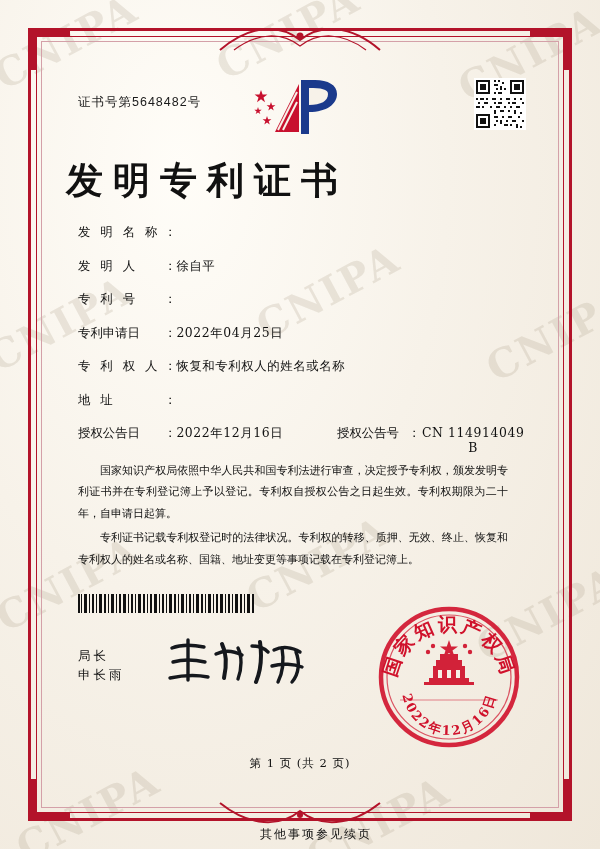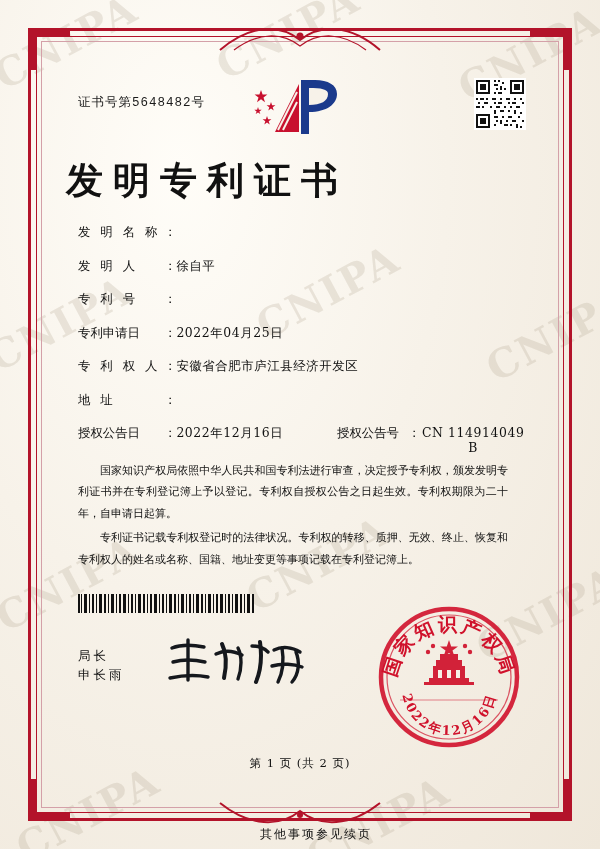--- a/index.html
+++ b/index.html
@@ -76,21 +76,21 @@
 
   .content{
     position:absolute;left:56px;top:56px;right:56px;bottom:56px;
   }
 
   
   .cert-no{
     position:absolute;left:22px;top:38px;
     font-size:12.5px;color:#1a1a1a;
     letter-spacing:1px;
-    font-family:Liberation Mono, monospace;
+    font-family:Liberation Sans, sans-serif;
     text-align:right;
   }
   .qr{
     position:absolute;right:18px;top:22px;
     width:52px;height:52px;
     background:#fff;
   }
   .qr svg{display:block;}
 
   .emblem{
@@ -334,21 +334,21 @@
 
       <div class="row">
         <span class="lab-wide">专利申请日</span>
         <span class="colon">：</span>
         <span class="val">2022年04月25日</span>
       </div>
 
       <div class="row">
         <span class="lab">专 利 权 人</span>
         <span class="colon">：</span>
-        <span class="val">安徽省合肥市庐江县经济开发区</span>
+        <span class="val">恢复和专利权人的姓名或名称</span>
       </div>
 
       <div class="row">
         <span class="lab">地 址</span>
         <span class="colon">：</span>
       </div>
 
       <div class="row row-split">
         <span class="split-left">
           <span class="lab-wide">授权公告日</span>

